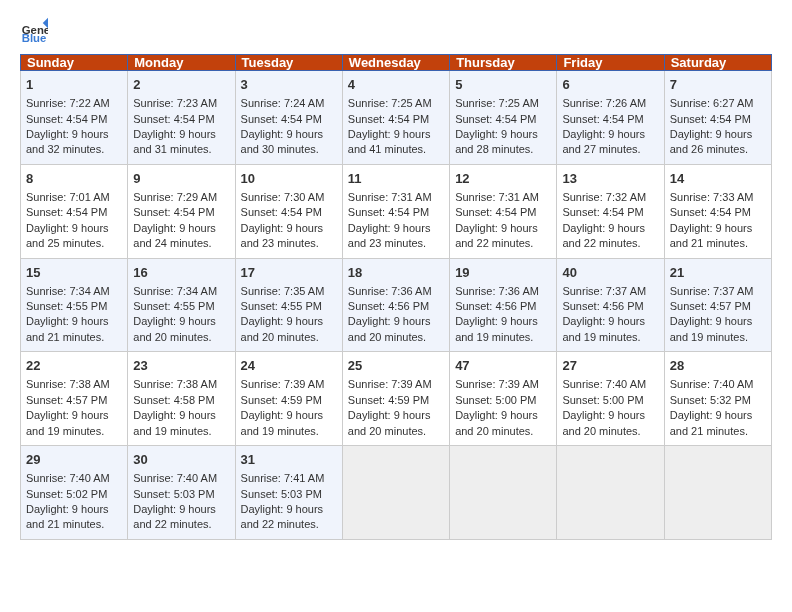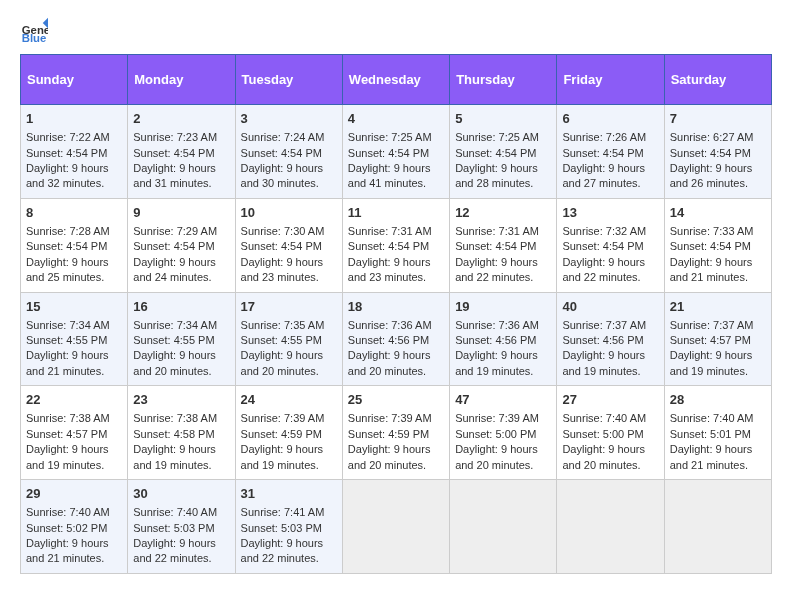--- a/index.html
+++ b/index.html
@@ -47,25 +47,25 @@
       font-size: 15px;
       color: #555;
       margin-top: 2px;
     }
     .calendar {
       width: 100%;
       border-collapse: collapse;
       font-size: 11px;
     }
     .calendar thead th {
-      background: #8b5cf6;
+      background: #c2410c;
       color: #fff;
       font-size: 13px;
       font-weight: bold;
-      padding: 17px 6px;
+      padding: 0 6px;
       text-align: left;
       border: 1px solid #3a62b0;
     }
     .calendar tbody td {
       vertical-align: top;
       border: 1px solid #ccc;
       padding: 5px 5px 6px 5px;
       width: 107px;
       min-height: 70px;
       background: #fff;
@@ -171,21 +171,21 @@
           <span class="day-num">7</span>
           <div>Sunrise: 6:27 AM</div>
           <div>Sunset: 4:54 PM</div>
           <div>Daylight: 9 hours</div>
           <div>and 26 minutes.</div>
         </td>
       </tr>
       <tr>
         <td>
           <span class="day-num">8</span>
-          <div>Sunrise: 7:28 AM</div>
+          <div>Sunrise: 7:01 AM</div>
           <div>Sunset: 4:54 PM</div>
           <div>Daylight: 9 hours</div>
           <div>and 25 minutes.</div>
         </td>
         <td>
           <span class="day-num">9</span>
           <div>Sunrise: 7:29 AM</div>
           <div>Sunset: 4:54 PM</div>
           <div>Daylight: 9 hours</div>
           <div>and 24 minutes.</div>
@@ -316,21 +316,21 @@
         <td>
           <span class="day-num">27</span>
           <div>Sunrise: 7:40 AM</div>
           <div>Sunset: 5:00 PM</div>
           <div>Daylight: 9 hours</div>
           <div>and 20 minutes.</div>
         </td>
         <td>
           <span class="day-num">28</span>
           <div>Sunrise: 7:40 AM</div>
-          <div>Sunset: 5:01 PM</div>
+          <div>Sunset: 5:32 PM</div>
           <div>Daylight: 9 hours</div>
           <div>and 21 minutes.</div>
         </td>
       </tr>
       <tr>
         <td>
           <span class="day-num">29</span>
           <div>Sunrise: 7:40 AM</div>
           <div>Sunset: 5:02 PM</div>
           <div>Daylight: 9 hours</div>

